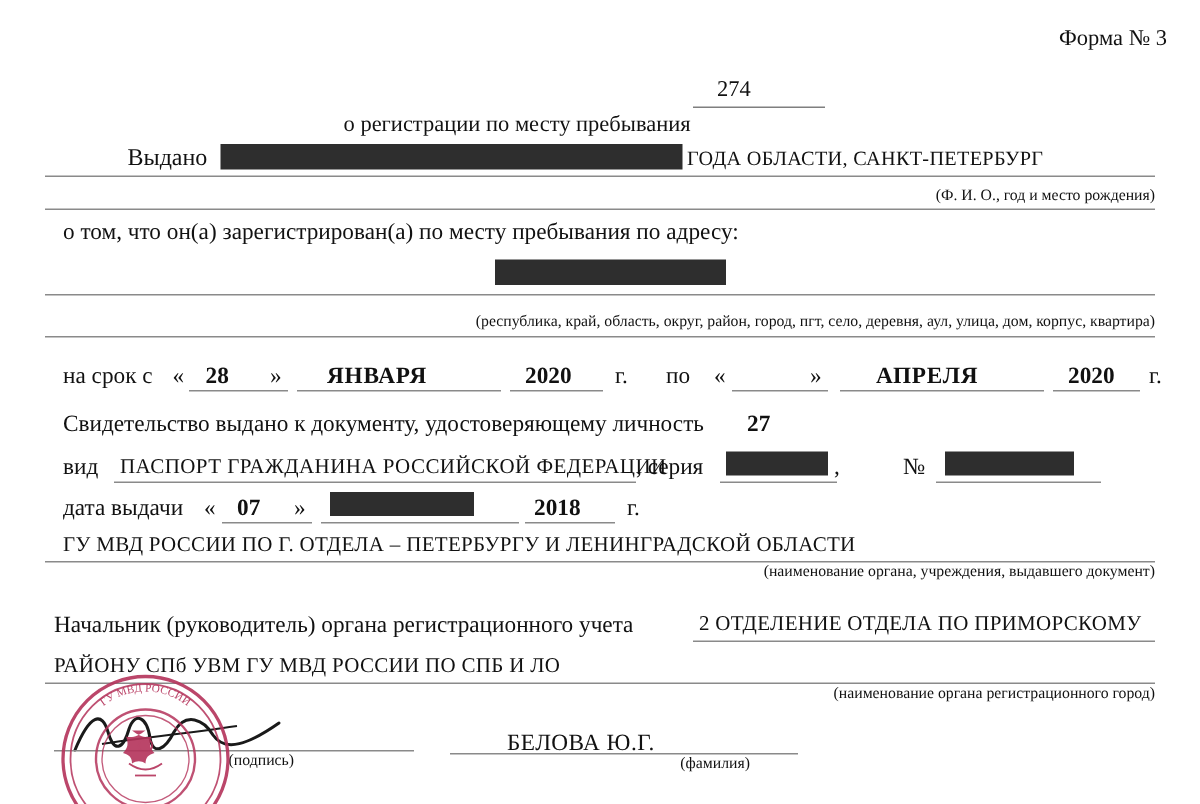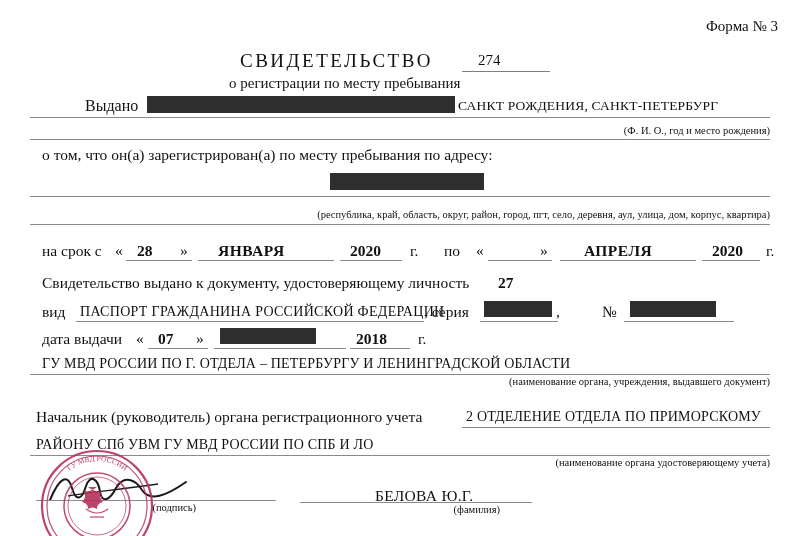--- a/index.html
+++ b/index.html
@@ -90,28 +90,27 @@
     height: 40px;
   }
 </style>
 </head>
 <body>
 
 <div id="page">
 
   <div class="abs form-no">Форма № 3</div>
 
-  <div class="abs title">СВИДЕТЕЛЬСТВО</div>
   <div class="abs num-274">274</div>
   <div class="abs num-underline"></div>
   <div class="abs subtitle">о регистрации по месту пребывания</div>
 
   <div class="abs vydano-label">Выдано</div>
   <div class="abs vydano-redact"></div>
-  <div class="abs vydano-text">САНКТ РОЖДЕНИЯ, САНКТ-ПЕТЕРБУРГ</div>
+  <div class="abs vydano-text">ГОДА ОБЛАСТИ, САНКТ-ПЕТЕРБУРГ</div>
   <div class="abs rule" style="left:30px; top:117px; width:740px;"></div>
 
   <div class="abs rule" style="left:30px; top:139px; width:740px;"></div>
   <div class="abs hint" style="left:30px; top:125px; width:740px;">(Ф. И. О., год и место рождения)</div>
 
   <div class="abs body-text" style="left:42px; top:146px;">о том, что он(а) зарегистрирован(а) по месту пребывания по адресу:</div>
 
   <div class="abs" style="left:330px; top:173px; width:154px; height:17px; background:#2e2e2e;"></div>
   <div class="abs rule" style="left:30px; top:196px; width:740px;"></div>
   <div class="abs rule" style="left:30px; top:224px; width:740px;"></div>
@@ -169,30 +168,30 @@
 
   <div class="abs small-caps" style="left:42px; top:356px; letter-spacing:0.2px;">ГУ  МВД  РОССИИ  ПО  Г. ОТДЕЛА – ПЕТЕРБУРГУ  И  ЛЕНИНГРАДСКОЙ ОБЛАСТИ</div>
   <div class="abs rule" style="left:30px; top:374px; width:740px;"></div>
   <div class="abs hint" style="left:30px; top:376px; width:740px;">(наименование органа, учреждения, выдавшего документ)</div>
 
   <div class="abs body-text" style="left:36px; top:408px;">Начальник (руководитель) органа регистрационного учета</div>
   <div class="abs small-caps" style="left:466px; top:409px; letter-spacing:0.2px;">2 ОТДЕЛЕНИЕ ОТДЕЛА  ПО ПРИМОРСКОМУ</div>
   <div class="abs rule" style="left:462px; top:427px; width:308px;"></div>
   <div class="abs small-caps" style="left:36px; top:437px; letter-spacing:0.2px;">РАЙОНУ СПб УВМ  ГУ  МВД  РОССИИ  ПО СПБ  И  ЛО</div>
   <div class="abs rule" style="left:30px; top:455px; width:740px;"></div>
-  <div class="abs hint" style="left:30px; top:457px; width:740px;">(наименование органа удостоверяющему учета)</div>
+  <div class="abs hint" style="left:30px; top:457px; width:740px;">(наименование органа регистрационного город)</div>
 
   <svg class="abs signature" viewBox="0 0 150 40">
     <path d="M4 30 C14 6, 22 4, 26 18 C30 32, 36 30, 40 16 C44 4, 52 8, 54 22 C56 34, 64 30, 70 18 C78 4, 90 10, 96 20 C104 32, 120 26, 140 12" fill="none" stroke="#1a1a1a" stroke-width="2" stroke-linecap="round"></path>
     <path d="M22 26 C44 22, 72 20, 112 14" fill="none" stroke="#1a1a1a" stroke-width="1.4"></path>
   </svg>
   <div class="abs rule" style="left:36px; top:500px; width:240px;"></div>
   <div class="abs hint" style="left:76px; top:502px; width:120px;">(подпись)</div>
 
-  <div class="abs body-text" style="left:338px; top:487px; letter-spacing:0.3px;margin-left:37px;">БЕЛОВА Ю.Г.</div>
+  <div class="abs body-text" style="left:338px; top:487px; letter-spacing:0.3px;">БЕЛОВА Ю.Г.</div>
   <div class="abs rule" style="left:300px; top:502px; width:232px;"></div>
   <div class="abs hint" style="left:330px; top:504px; width:170px;">(фамилия)</div>
 
   <svg class="abs stamp" viewBox="0 0 118 118">
     <defs>
       <path id="arcTop" d="M 14 59 A 45 45 0 0 1 104 59"></path>
       <path id="arcBottom" d="M 18 59 A 41 41 0 0 0 100 59"></path>
     </defs>
     <circle cx="59" cy="59" r="55" fill="none" stroke="#b4325a" stroke-width="2.2" opacity="0.9"></circle>
     <circle cx="59" cy="59" r="50" fill="none" stroke="#b4325a" stroke-width="1.2" opacity="0.85"></circle>

